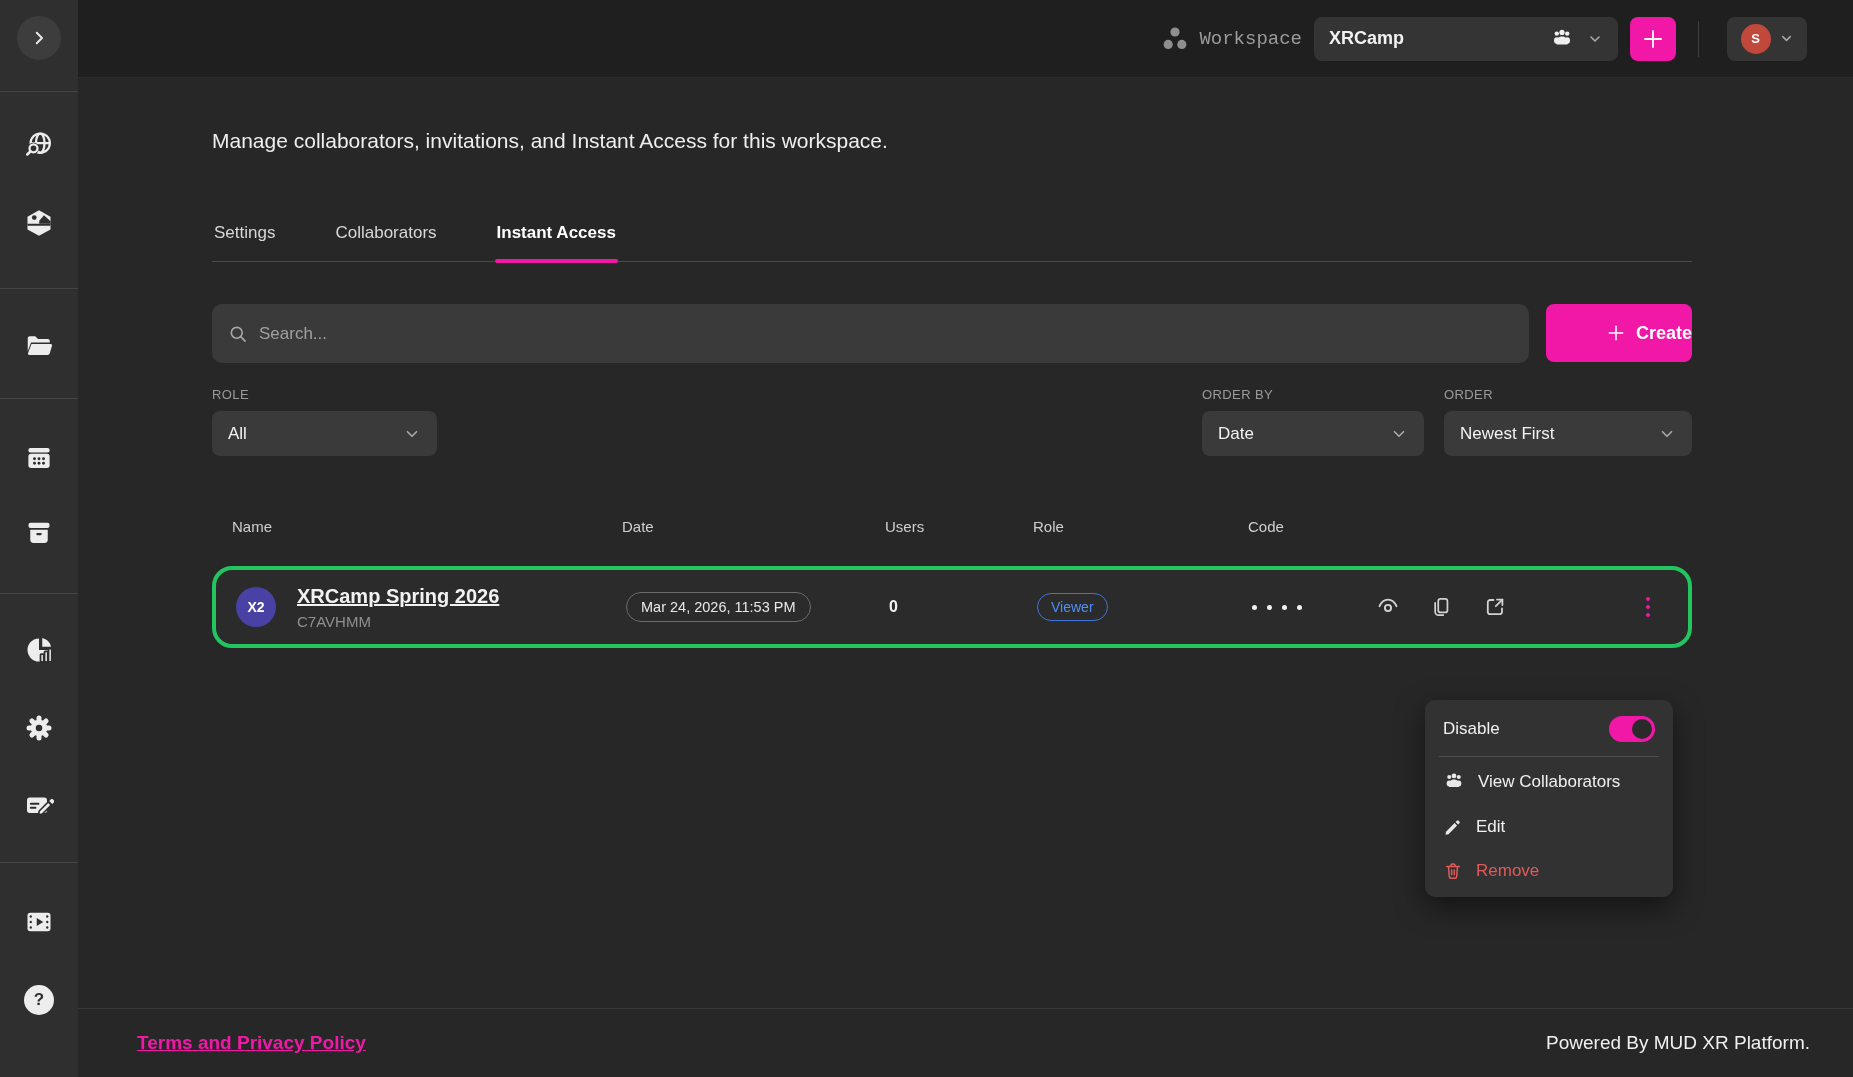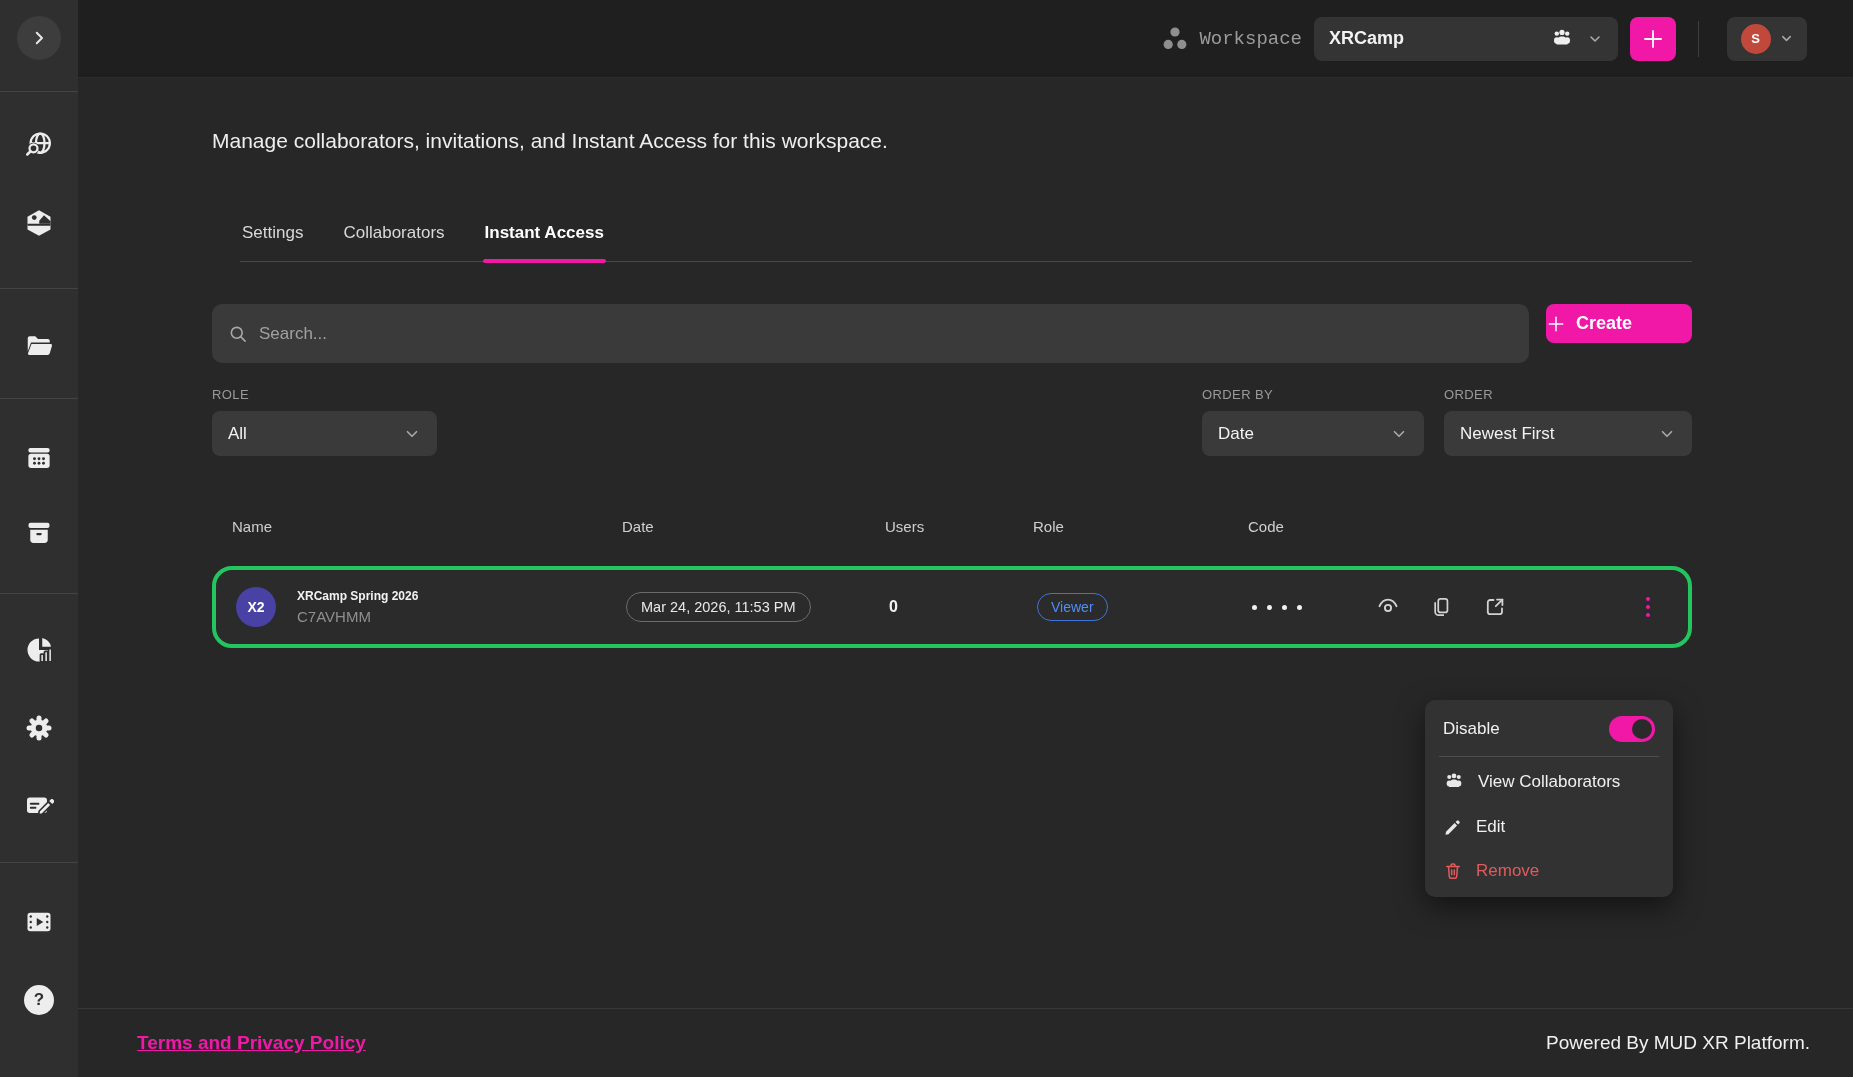--- a/index.html
+++ b/index.html
@@ -56,43 +56,43 @@
   .avatar-s {
     width:30px; height:30px; border-radius:50%; background:var(--avatar-s,#c0493c); color:#fff;
     display:flex; align-items:center; justify-content:center; font-size:13px; font-weight:bold;
   }
 
   
   .content { flex:1; padding:27px 161px 0 134px; position:relative; }
   h1.page-title { font-size:31px; font-weight:bold; letter-spacing:.2px; }
   .page-sub { margin-top:24px; font-size:21px; color:#eeeeee; }
 
-  .tabs { display:flex; gap:36px; margin-top:70px; border-bottom:1px solid rgba(255,255,255,.16);margin-left:28px; }
+  .tabs { display:flex; gap:56px; margin-top:70px; border-bottom:1px solid rgba(255,255,255,.16); }
   .tab {
     position:relative; background:none; border:none; color:#d8d8d8; font-size:17px;
     padding:0 2px 18px; cursor:pointer; font-family:inherit;
   }
   .tab.active { color:#fff; font-weight:bold; }
   .tab.active::after {
     content:""; position:absolute; left:0; right:0; bottom:-2px; height:4px;
     background:var(--accent,#f118a8); border-radius:3px;
   }
 
   .toolbar { display:flex; gap:17px; margin-top:42px; }
   .search-box {
     flex:1; height:59px; background:#3a3a3a; border-radius:10px; display:flex; align-items:center;
     padding:0 16px; gap:11px; color:#a9a9a9;
   }
   .search-box input {
     flex:1; background:transparent; border:none; outline:none; color:#e8e8e8; font-size:17px; font-family:inherit;
   }
   .search-box input::placeholder { color:#a0a0a0; }
   .create-btn {
-    width:146px; height:39px; border:none; border-radius:8px; background:var(--accent,#f118a8); color:#fff;
-    font-size:18px; font-weight:bold; display:flex; align-items:center; justify-content:flex-start; gap:10px;
+    width:146px; height:58px; border:none; border-radius:8px; background:var(--accent,#f118a8); color:#fff;
+    font-size:18px; font-weight:bold; display:flex; align-items:center; justify-content:flex-end; gap:10px;
     cursor:pointer; font-family:inherit;
   }
 
   .filters { display:flex; margin-top:24px; align-items:flex-end; }
   .filter-grp { display:flex; flex-direction:column; }
   .filter-label { font-size:13px; color:#9a9a9a; letter-spacing:.4px; margin-bottom:9px; }
   .dropdown {
     height:45px; background:#3a3a3a; border:none; border-radius:8px; color:#f2f2f2; font-size:17px;
     display:flex; align-items:center; padding:0 16px; cursor:pointer; font-family:inherit;
   }
@@ -109,21 +109,21 @@
   }
   .thead { margin-top:62px; font-size:15px; color:#cfcfcf; }
   .trow {
     margin-top:31px; height:82px; background:#2b2b2b; border:4px solid #22c55e; border-radius:20px;
   }
   .name-cell { display:flex; align-items:center; gap:21px; }
   .row-avatar {
     width:40px; height:40px; border-radius:50%; background:var(--avatar-row,#4a41a4); color:#fff;
     display:flex; align-items:center; justify-content:center; font-size:14px; font-weight:bold; flex:0 0 40px;
   }
-  .row-name { font-size:12px; font-weight:bold; }
+  .row-name { font-size:20px; font-weight:bold;text-decoration:underline; }
   .row-code { font-size:15px; color:#8f8f8f; margin-top:5px; }
   .date-pill {
     display:inline-block; border:1px solid #6b6b6b; border-radius:999px; padding:6px 14px;
     font-size:14.5px; color:#e8e8e8; justify-self:start;
   }
   .users-val { font-size:16px; font-weight:bold; }
   .role-pill {
     display:inline-block; border:1px solid #3f74d6; color:var(--viewer,#4f8ff7); border-radius:999px;
     padding:5px 13px; font-size:14px; justify-self:start;
   }

